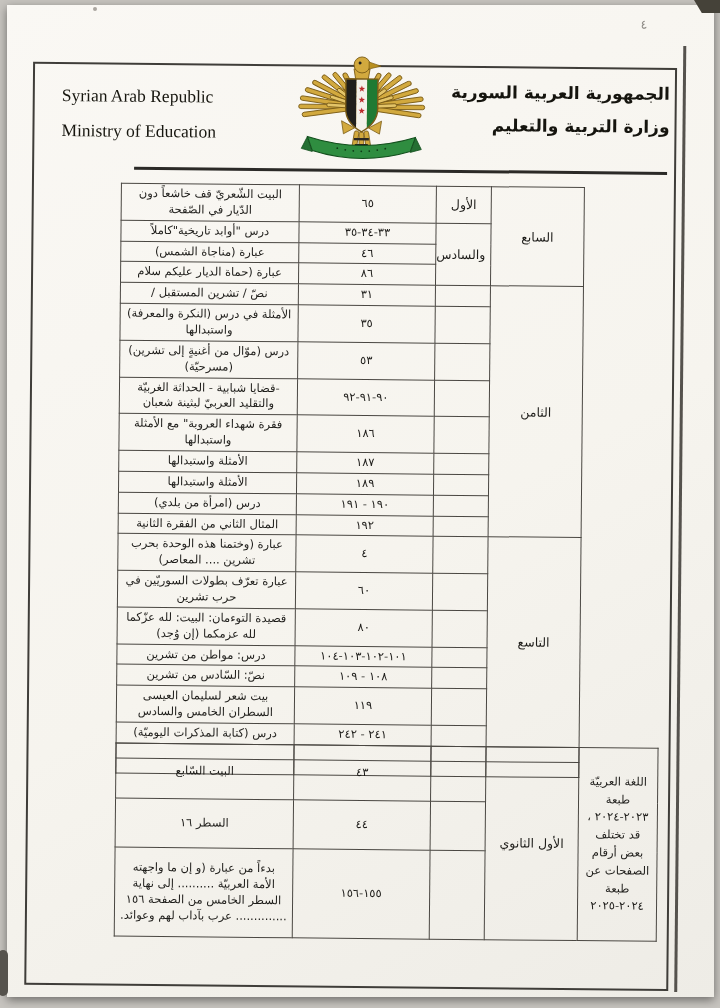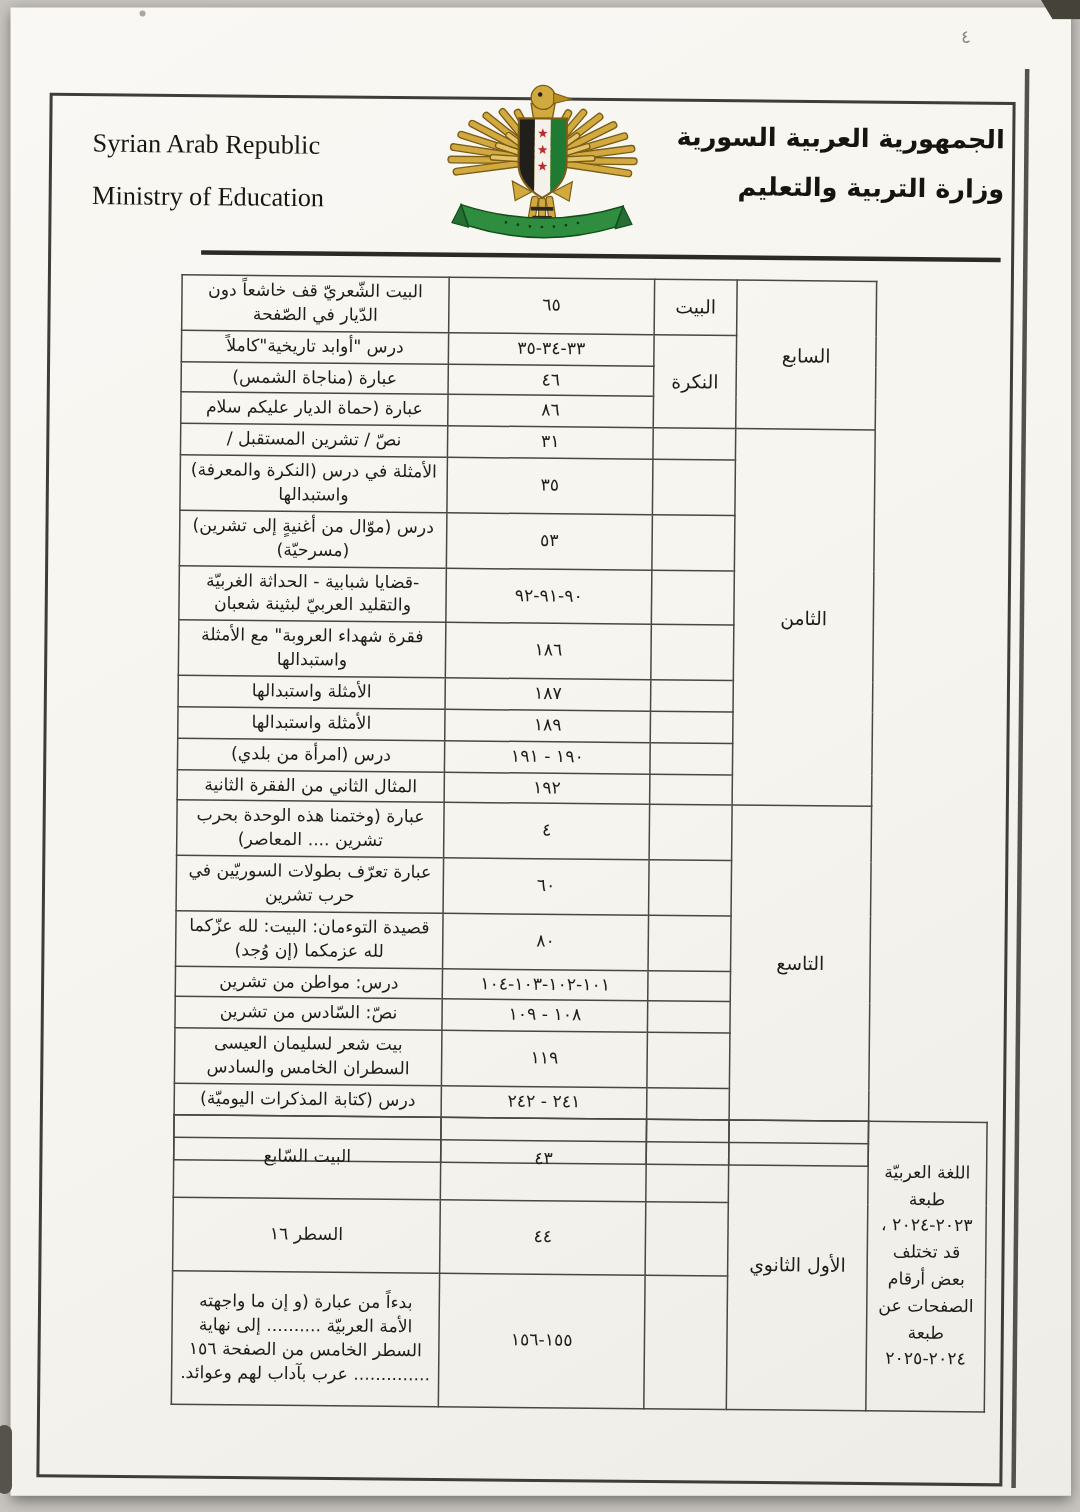--- a/index.html
+++ b/index.html
@@ -171,26 +171,26 @@
     <table class="tblA">
       <colgroup>
           <col style="width:93px">
           <col style="width:55px">
           <col style="width:137px">
           <col style="width:178px">
         </colgroup>
       <tbody id="tbodyA">
           <tr>
             <td class="grade" rowspan="4">السابع</td>
-            <td class="sem" rowspan="1">البيت</td>
+            <td class="sem" rowspan="1">الأول</td>
             <td class="pages">٦٥</td>
             <td class="desc">البيت الشّعريّ قف خاشعاً دون الدّيار في الصّفحة</td>
           </tr>
           <tr>
-            <td class="sem" rowspan="3">النكرة</td>
+            <td class="sem" rowspan="3">والسادس</td>
             <td class="pages">٣٣-٣٤-٣٥</td>
             <td class="desc">درس "أوابد تاريخية"كاملاً</td>
           </tr>
           <tr>
             <td class="pages">٤٦</td>
             <td class="desc">عبارة (مناجاة الشمس)</td>
           </tr>
           <tr>
             <td class="pages">٨٦</td>
             <td class="desc">عبارة (حماة الديار عليكم سلام</td>

